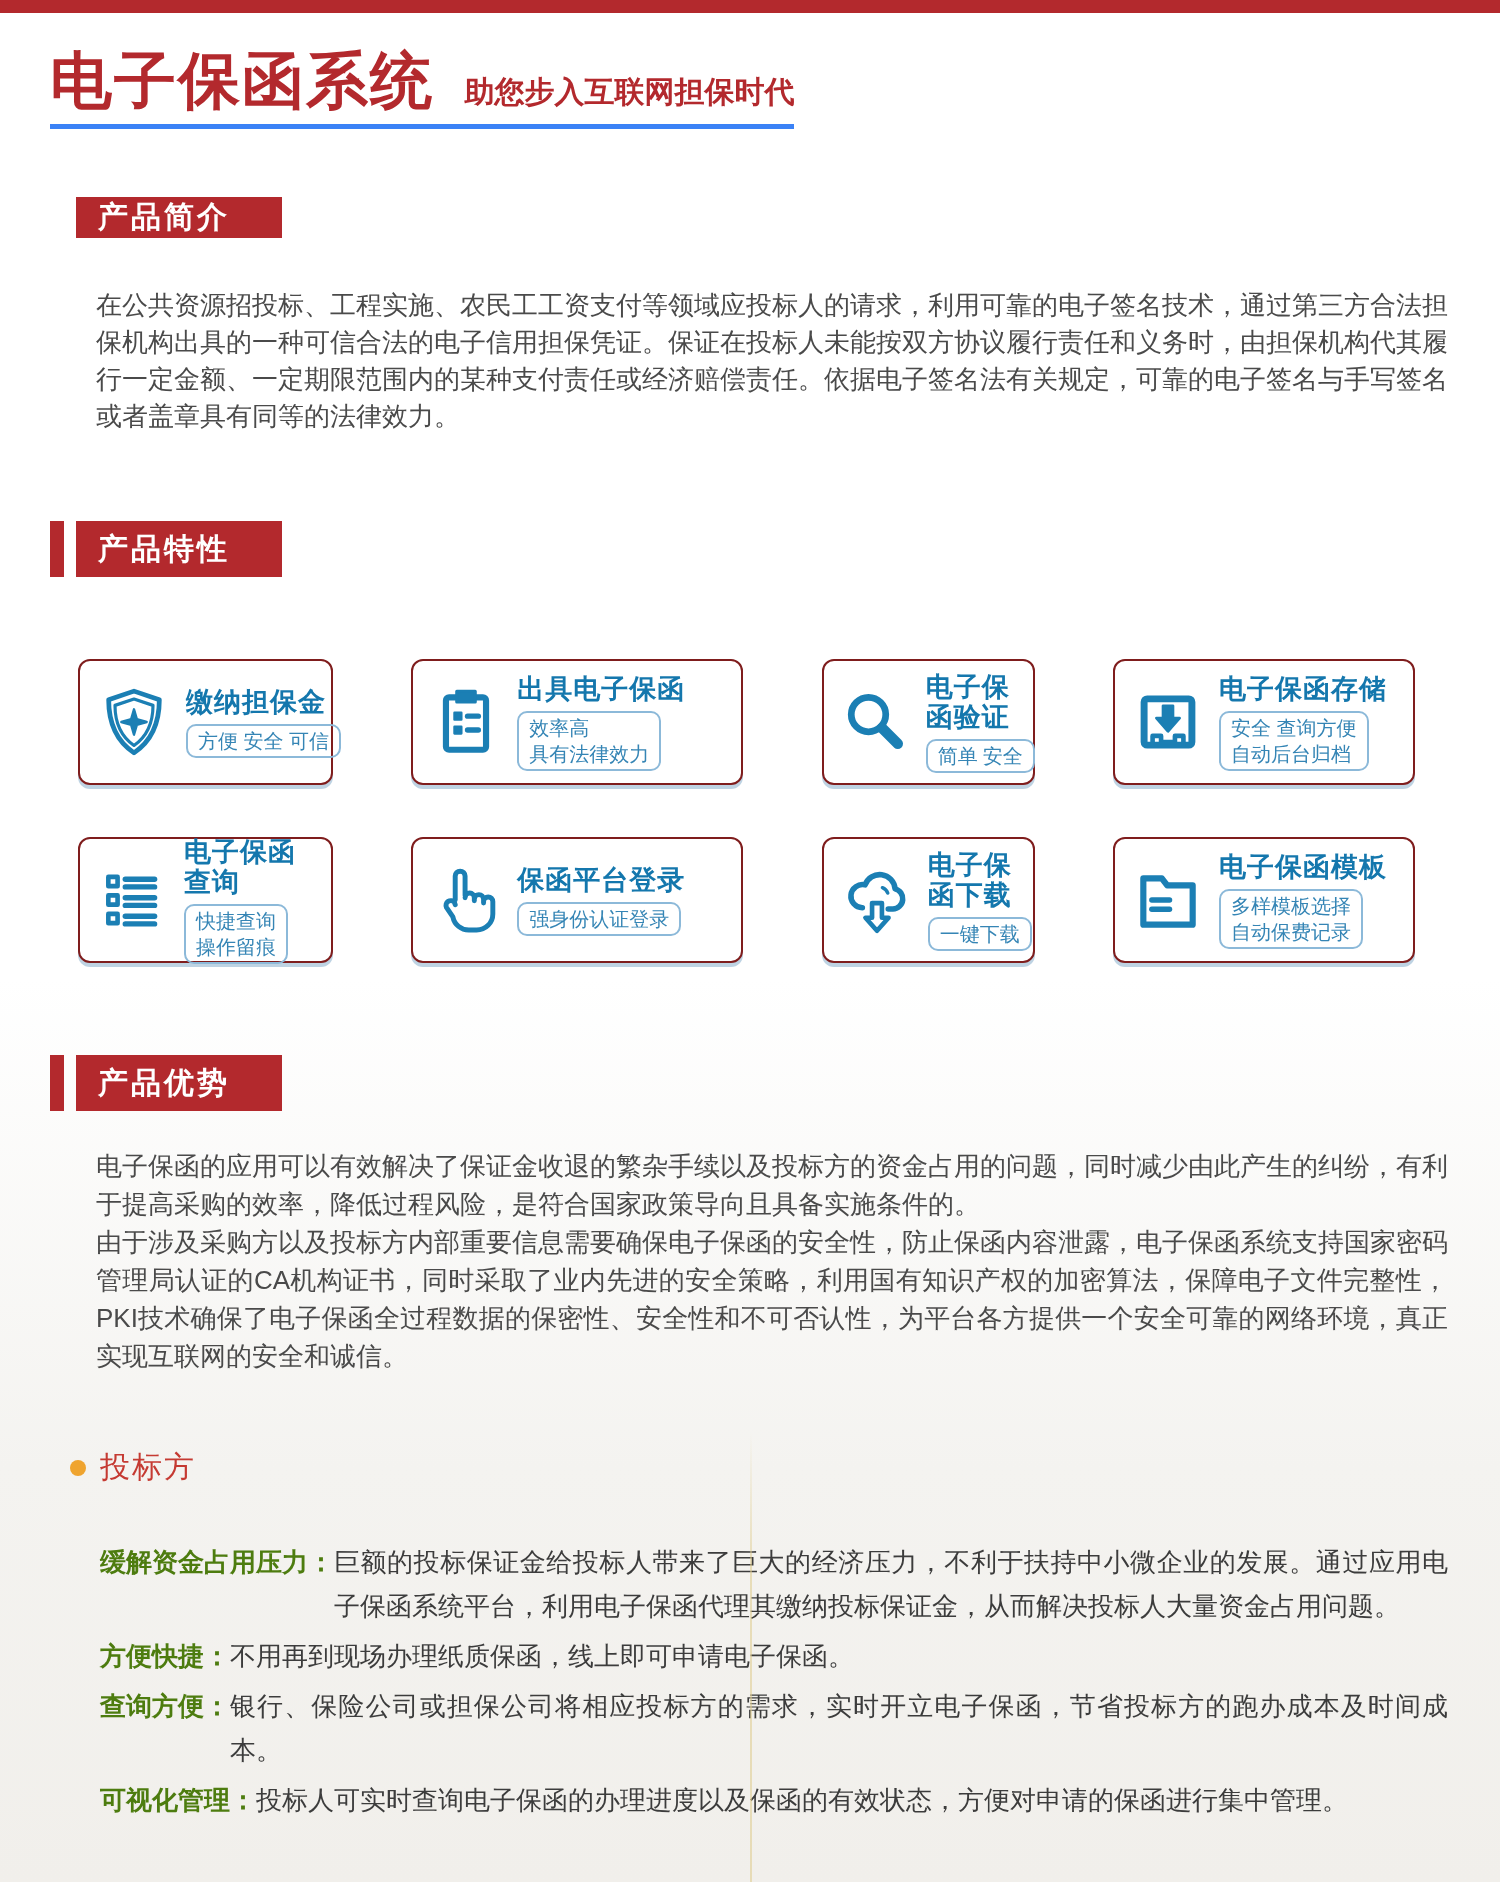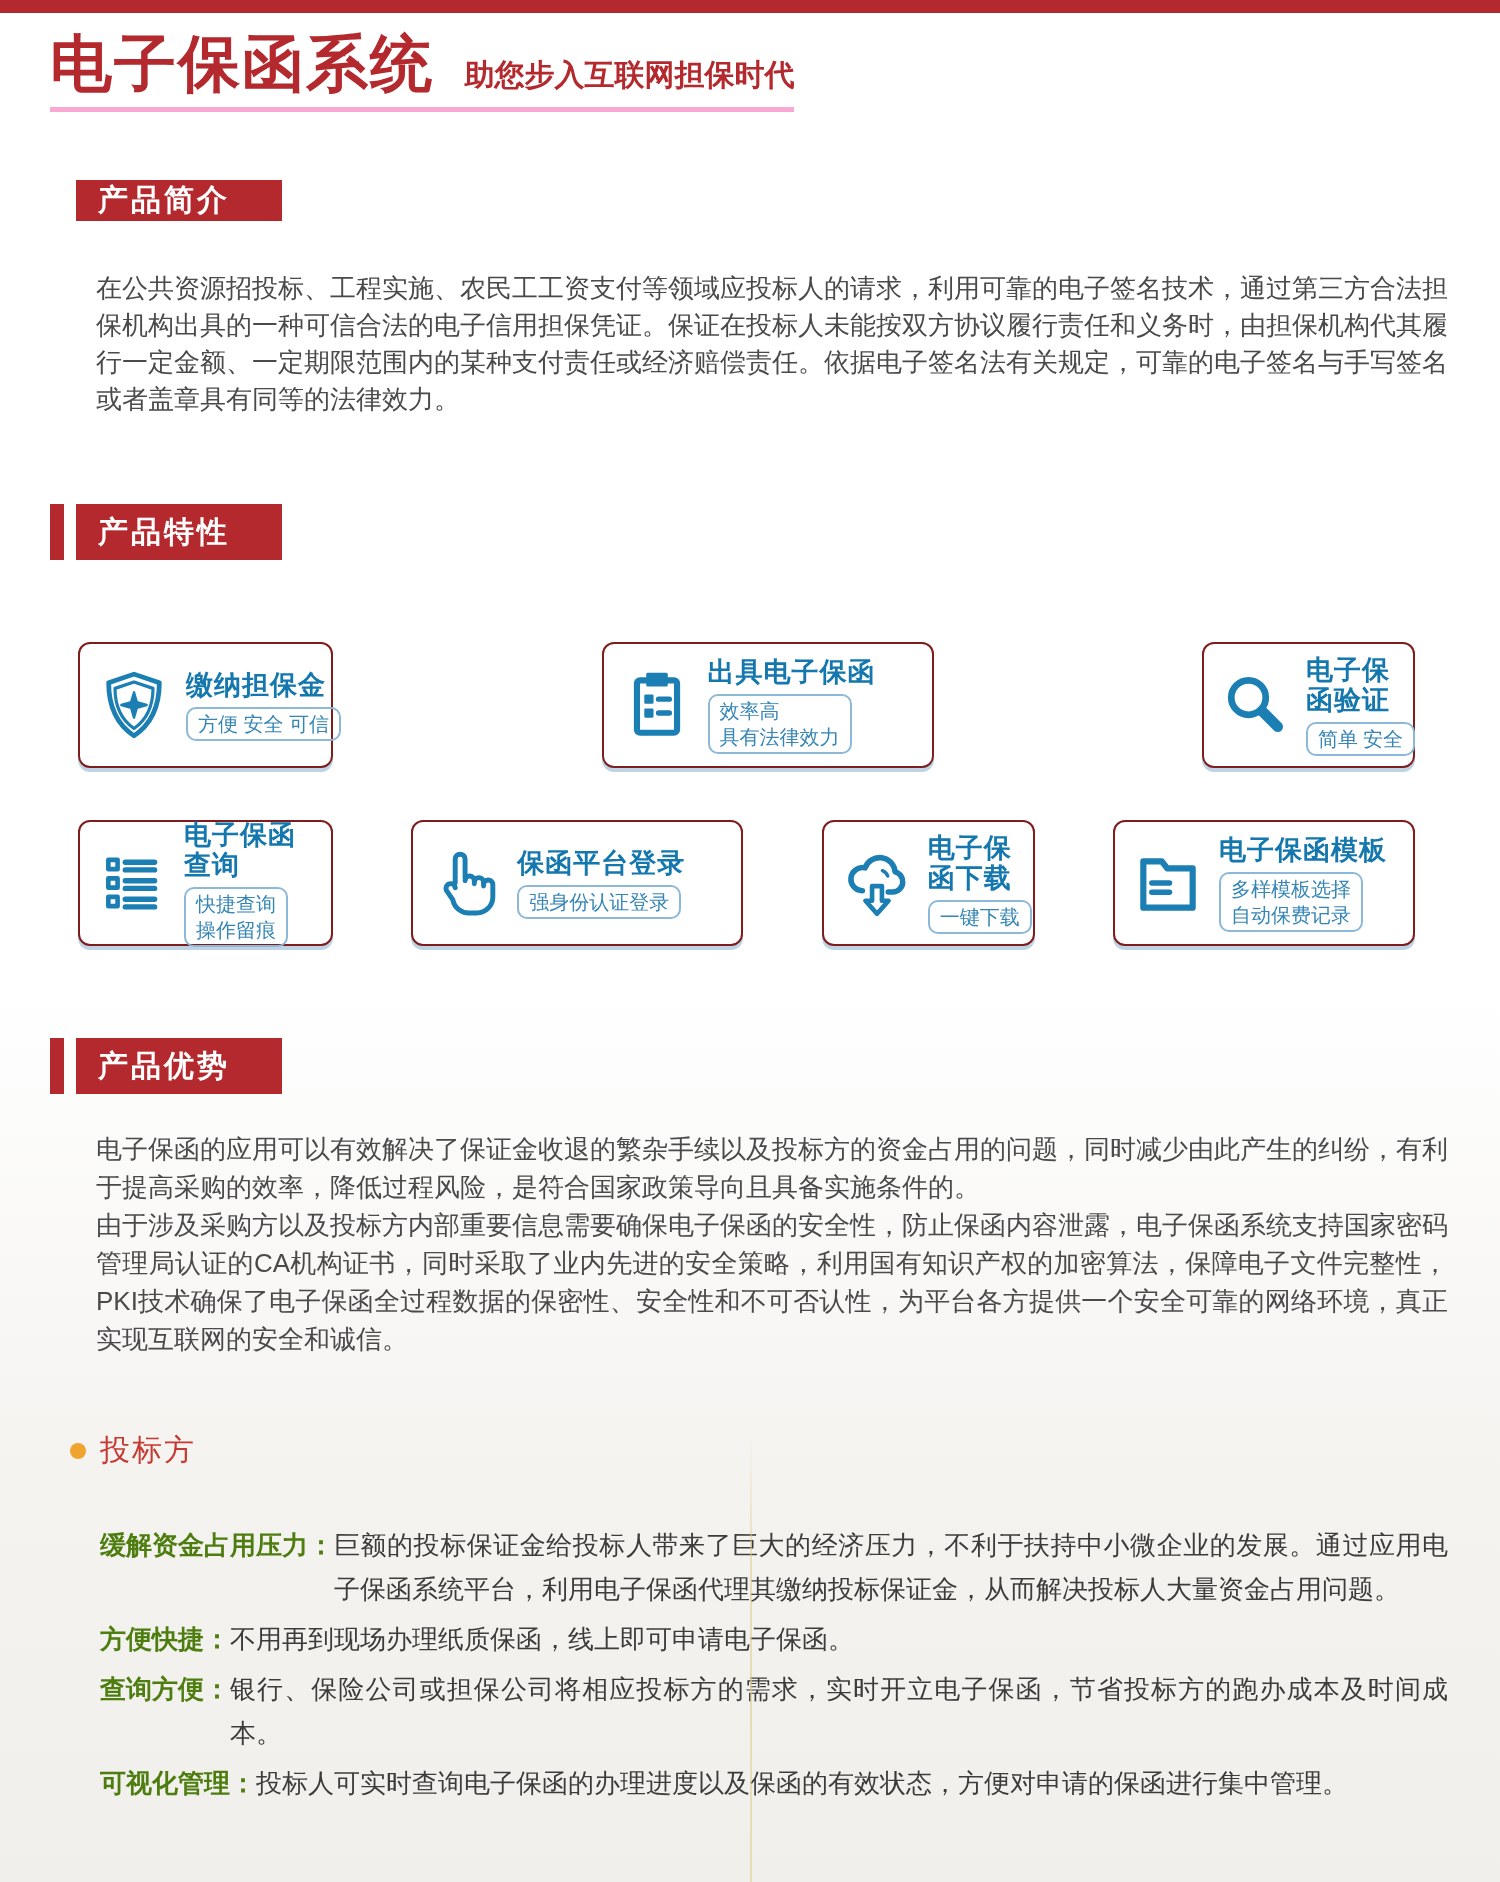--- a/index.html
+++ b/index.html
@@ -5,21 +5,21 @@
   html,body{margin:0;padding:0;}
   body{
     width:1500px;height:1882px;
     font-family:"Liberation Sans","DejaVu Sans",sans-serif;
     background:linear-gradient(180deg,#ffffff 0%,#ffffff 52%,#f4f3f0 78%,#f1efeb 100%);
     overflow:hidden;position:relative;
   }
   .topbar{height:13px;background:#b3292d;width:100%;}
   .content{padding:0 50px;}
   
-  .title-row{display:inline-block;margin-top:17px;border-bottom:5px solid #f9a8d4;padding-bottom:9px;}
+  .title-row{display:inline-block;margin-top:34px;border-bottom:5px solid #3b82f6;padding-bottom:9px;}
   .main-title{display:inline-block;font-size:62px;font-weight:bold;color:#b3292d;line-height:68px;letter-spacing:2px;}
   .sub-title{display:inline-block;font-size:30px;font-weight:bold;color:#b3292d;margin-left:26px;vertical-align:baseline;}
   
   .sec-header{display:flex;align-items:stretch;height:56px;}
   .sec-header .bar{width:14px;background:#b3292d;}
   .sec-header .label{margin-left:12px;background:#b3292d;color:#ffffff;font-size:30px;font-weight:bold;
     display:flex;align-items:center;padding:0 52px 0 22px;letter-spacing:3px;}
   .h-intro{margin-top:60px;align-items:center;}
   .h-features{margin-top:86px;}
   .h-adv{margin-top:92px;}
@@ -125,20 +125,36 @@
         </svg>
       </span>
       <div class="card-body">
         <div class="card-title">电子保函验证</div>
         <div class="tagbox">
           <div>简单 安全</div>
         </div>
       </div>
     </div>
 
+    <div class="card c-w4">
+      <span class="icon-wrap">
+        <svg class="fi" width="74" height="74" viewBox="0 0 48 48">
+          <rect x="8.5" y="9" width="31" height="30" rx="2" stroke-width="4.5"></rect>
+          <polygon points="24,30 16.5,21.5 20.8,21.5 20.8,13.5 27.2,13.5 27.2,21.5 31.5,21.5" fill="#1b7fb4" stroke-width="1.8"></polygon>
+          <polyline points="14,39 14,33 19.5,33 19.5,37 28.5,37 28.5,33 34,33 34,39" stroke-width="3"></polyline>
+        </svg>
+      </span>
+      <div class="card-body">
+        <div class="card-title">电子保函存储</div>
+        <div class="tagbox">
+          <div>安全 查询方便</div>
+          <div>自动后台归档</div>
+        </div>
+      </div>
+    </div>
   </div>
 
   <div class="cards-row row2">
 
     <div class="card c-w1">
       <span class="icon-wrap">
         <svg class="fi" width="74" height="74" viewBox="0 0 48 48">
           <rect x="8" y="9" width="6" height="6" stroke-width="3"></rect>
           <line x1="19" y1="10.5" x2="38" y2="10.5" stroke-width="3.5"></line>
           <line x1="19" y1="15.5" x2="38" y2="15.5" stroke-width="3.5"></line>

